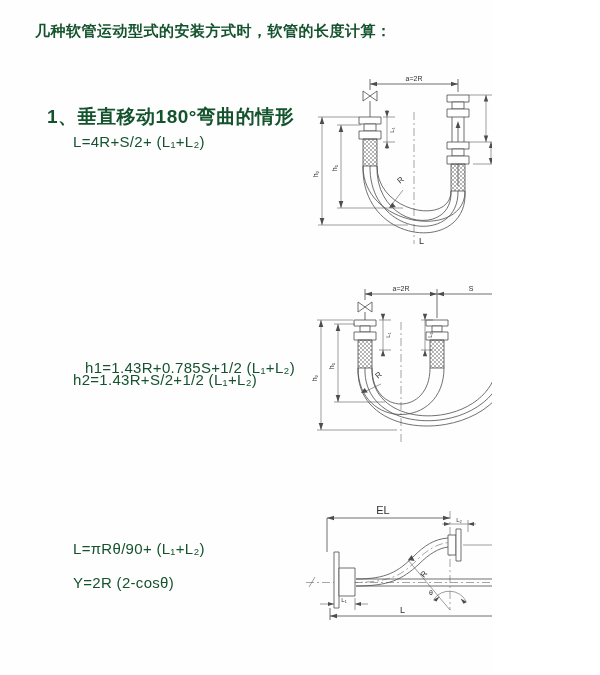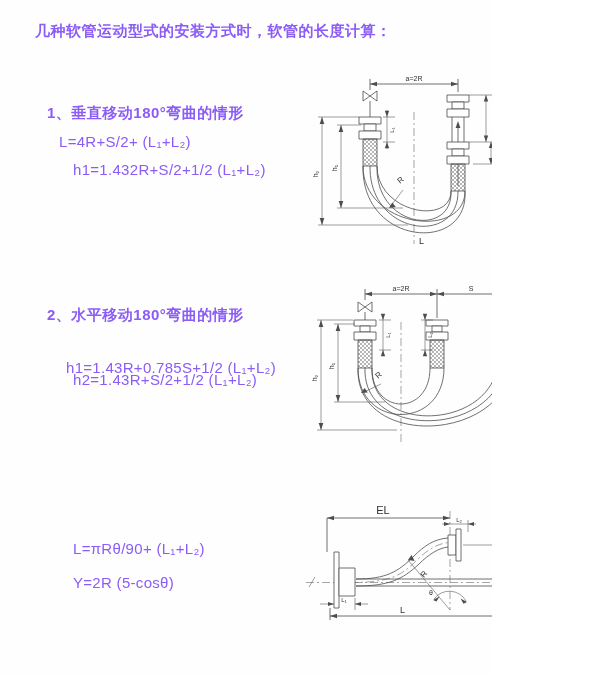--- a/index.html
+++ b/index.html
@@ -1,48 +1,46 @@
 <!DOCTYPE html>
 <html><head>
 <meta charset="utf-8">
 <style>
   html,body{margin:0;padding:0;background:#ffffff;}
   #page{position:relative;width:492px;height:675px;background:#fefefe;overflow:hidden;
-        font-family:"Liberation Sans","DejaVu Sans",sans-serif;color:#8b5cf6;}
+        font-family:"Liberation Sans","DejaVu Sans",sans-serif;color:#14532d;}
   .abs{position:absolute;}
   .title{left:35px;top:22px;font-size:15px;font-weight:bold;letter-spacing:.5px;}
-  .sec-head{font-size:15px;font-weight:bold;letter-spacing:.5px;}
+  .sec-head{font-size:19px;font-weight:bold;letter-spacing:.5px;}
   .formula{font-size:15px;letter-spacing:.3px;}
   svg{position:absolute;overflow:visible;}
   svg path, svg line, svg rect, svg polygon{vector-effect:non-scaling-stroke;}
   .ln{stroke:#4d4d4d;stroke-width:.8;fill:none;}
   .thin{stroke:#5a5a5a;stroke-width:.6;fill:none;}
   .fitting{stroke:#4d4d4d;stroke-width:.8;fill:#fefefe;}
   .braid{stroke:#4d4d4d;stroke-width:.8;}
   .arrow{fill:#4d4d4d;stroke:none;}
   .dashln{stroke:#6a6a6a;stroke-width:.6;fill:none;stroke-dasharray:8 3 2 3;}
   .dlabel{font-family:"Liberation Sans","DejaVu Sans",sans-serif;fill:#2f2f2f;}
 </style>
 </head>
 <body>
 
 <div id="page">
 
   <div class="abs title">几种软管运动型式的安装方式时，软管的长度计算：</div>
 
   <div class="abs sec-head" style="left:47px;top:104px">1、垂直移动180°弯曲的情形</div>
-  <div class="abs formula" style="left:59px;top:133px">L=4R+S/2+ (L₁+L₂)</div>
-  <div class="abs formula" style="left:73px;top:161px">h1=1.432R+S/2+1/2 (L₁+L₂)</div>
-
-  <div class="abs sec-head" style="left:47px;top:306px">2、水平移动180°弯曲的情形</div>
-  <div class="abs formula" style="left:66px;top:359px">h1=1.43R+0.785S+1/2 (L₁+L₂)</div>
+  <div class="abs formula" style="left:73px;top:133px">L=4R+S/2+ (L₁+L₂)</div>
+
+  <div class="abs formula" style="left:85px;top:359px">h1=1.43R+0.785S+1/2 (L₁+L₂)</div>
   <div class="abs formula" style="left:73px;top:371px">h2=1.43R+S/2+1/2 (L₁+L₂)</div>
 
   <div class="abs formula" style="left:73px;top:540px">L=πRθ/90+ (L₁+L₂)</div>
-  <div class="abs formula" style="left:73px;top:574px">Y=2R (5-cosθ)</div>
+  <div class="abs formula" style="left:73px;top:574px">Y=2R (2-cosθ)</div>
 
   <svg style="left:305px;top:68px" width="245" height="186" viewBox="0 0 245 186">
     <defs>
       <pattern id="h1a" patternUnits="userSpaceOnUse" width="4" height="4">
         <path d="M0,0 L4,4 M4,0 L0,4" stroke="#6a6a6a" stroke-width=".5"></path>
       </pattern>
     </defs>
 
     <path class="dashln" d="M109,44 V176"></path>
 

